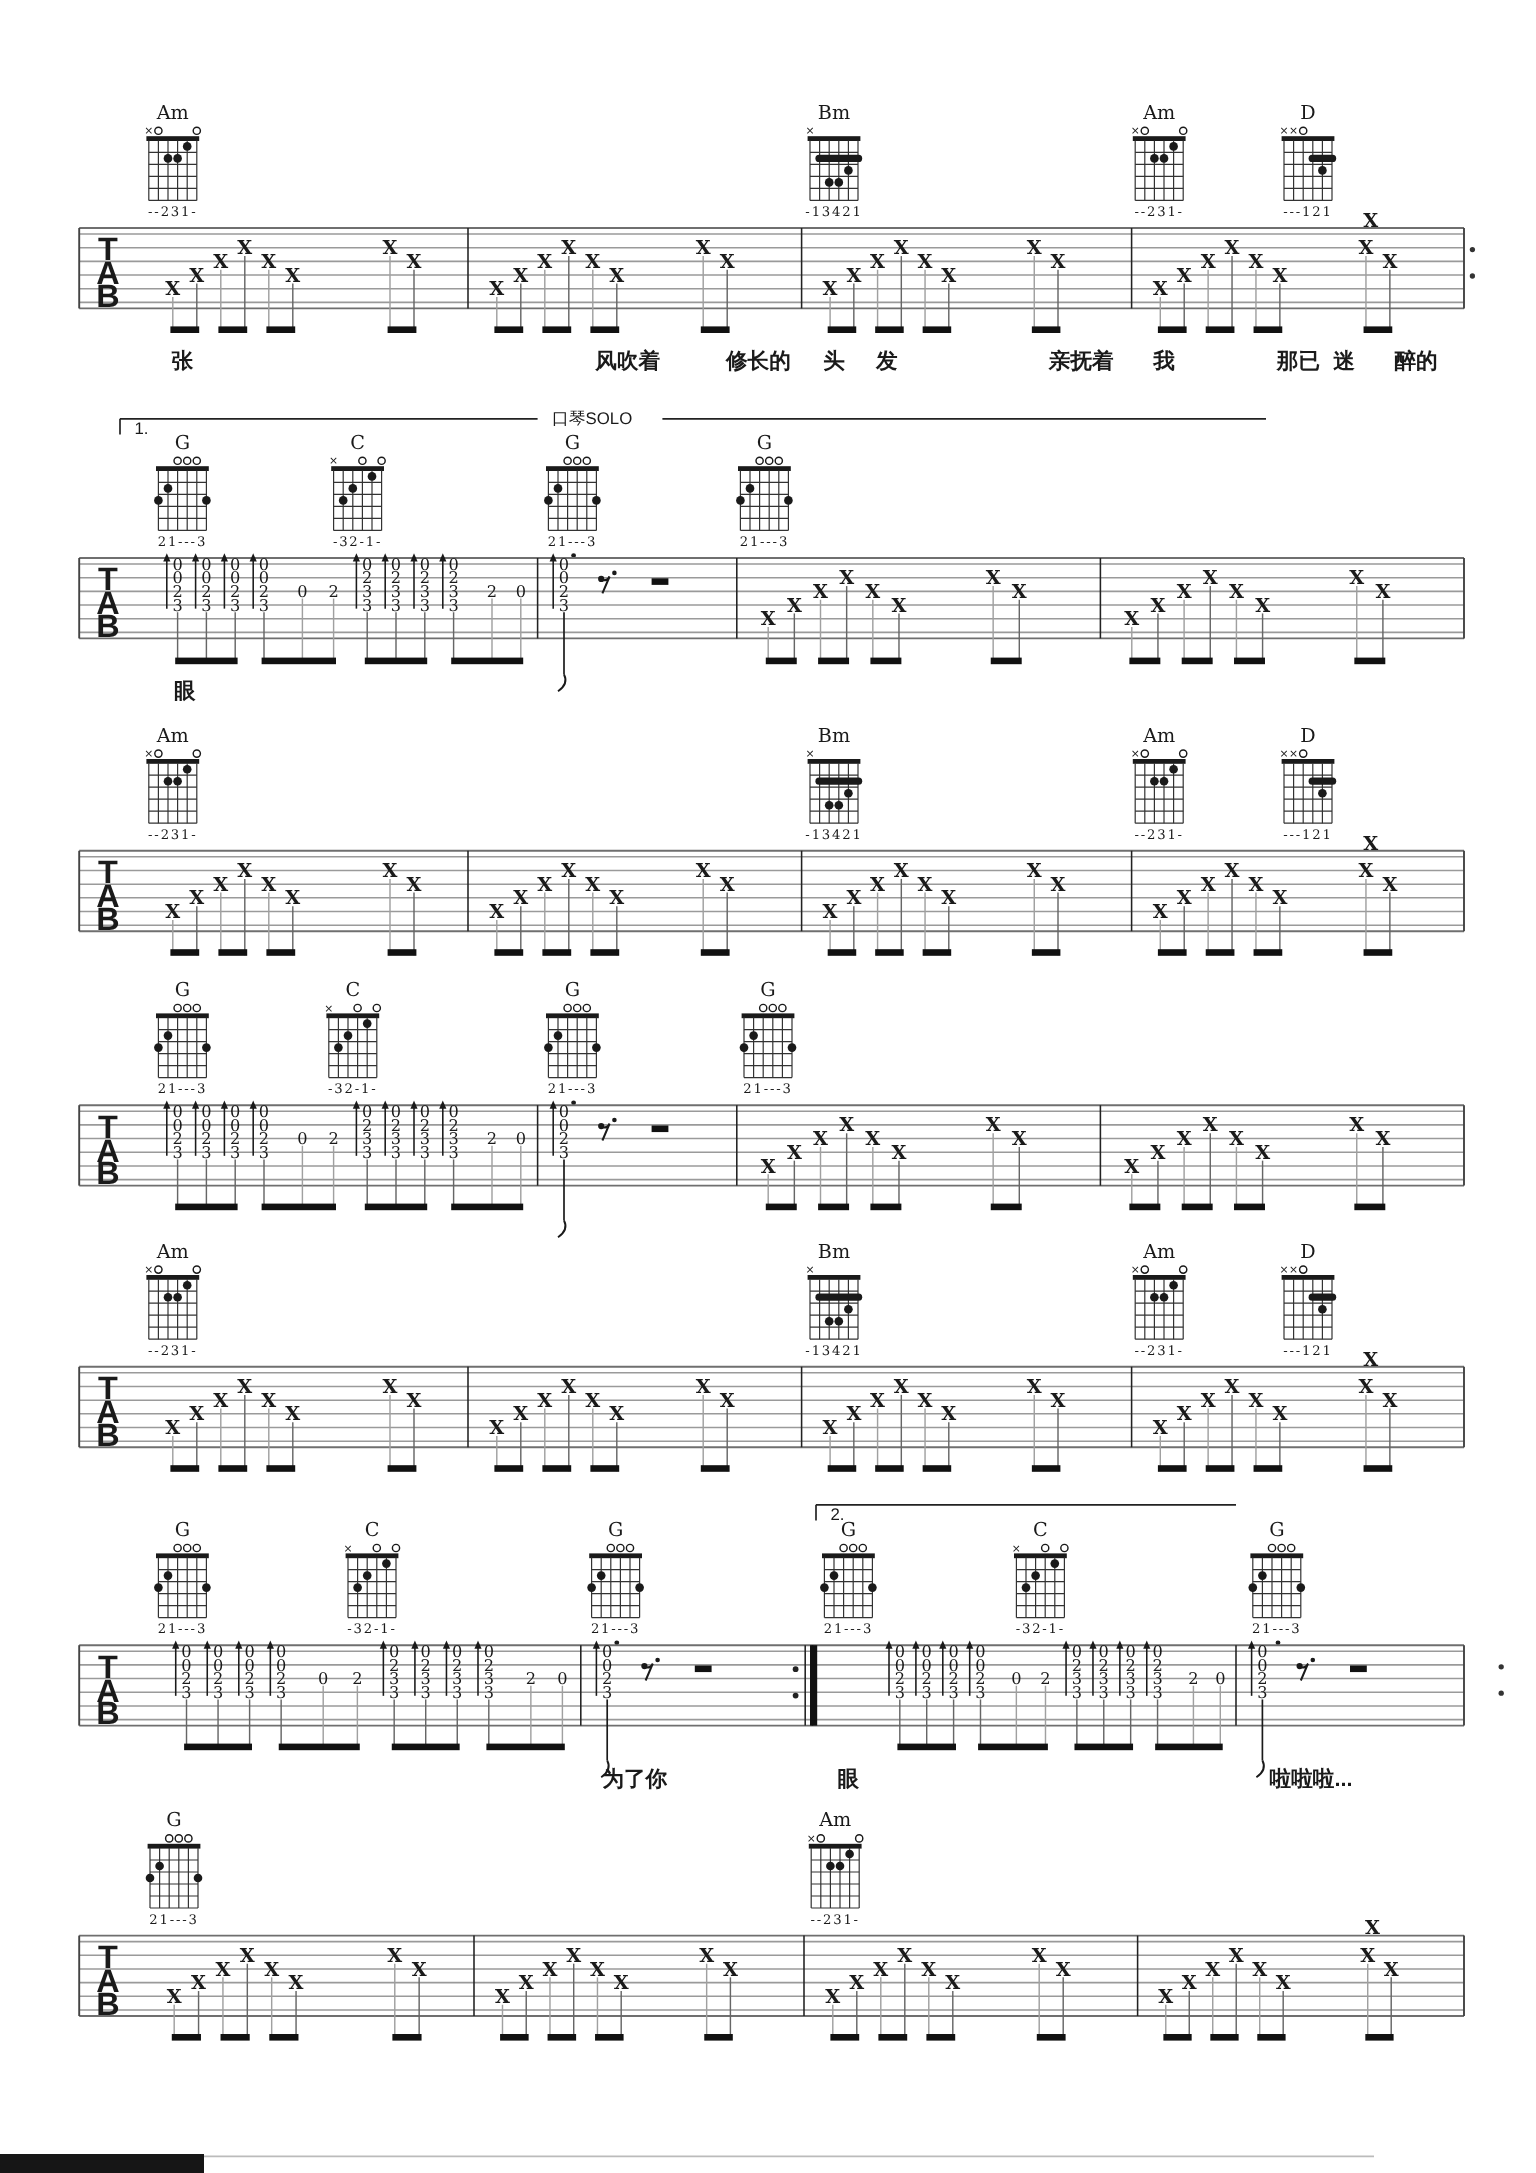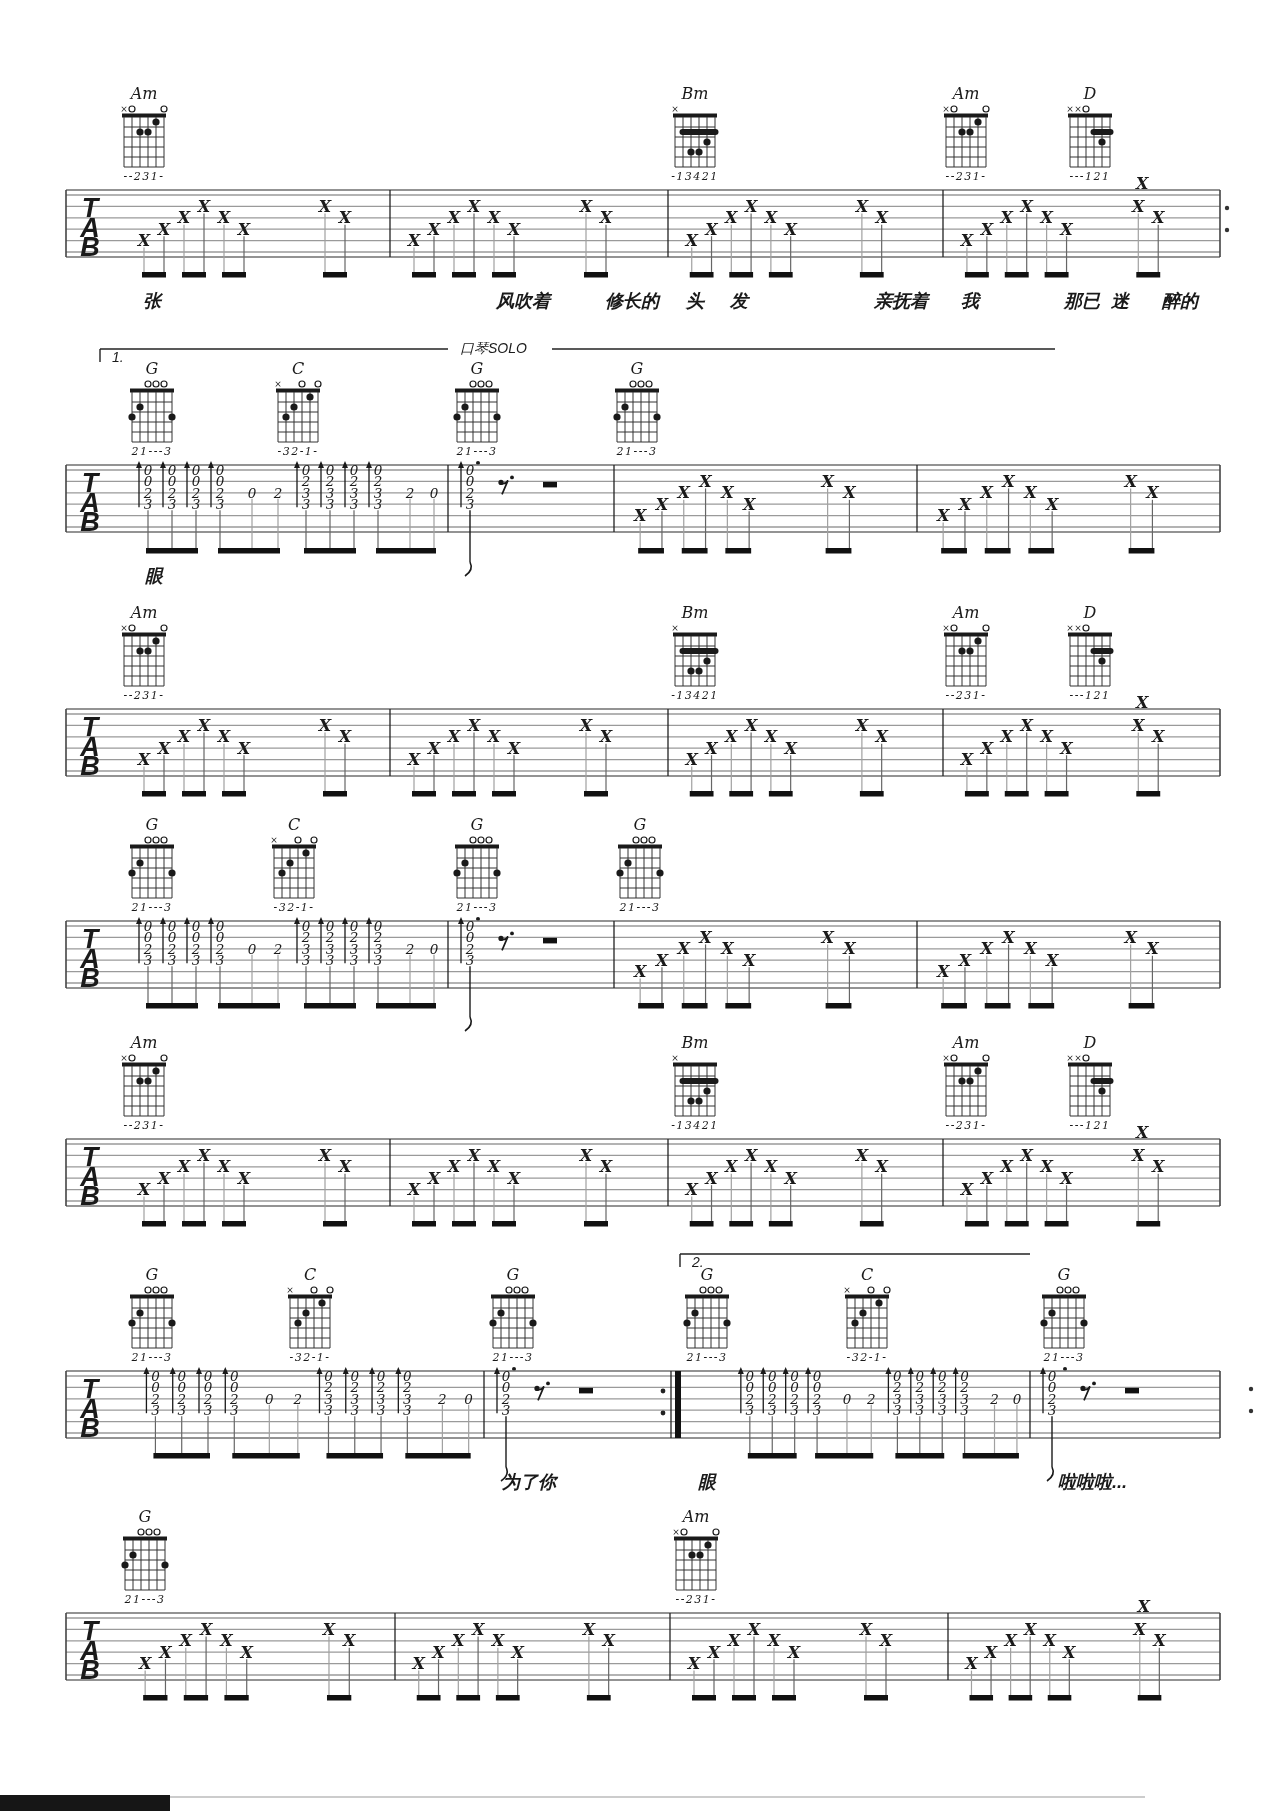--- a/index.html
+++ b/index.html
@@ -1,17 +1,17 @@
 <!DOCTYPE html>
 <html><head>
 <meta charset="utf-8">
 <style>
   html,body{margin:0;padding:0;background:#e8e8e8;}
   .page{position:relative;width:1280px;height:1811px;background:#ffffff;overflow:hidden;
-        font-family:"DejaVu Serif",serif;font-style:italic;}
+        font-family:"DejaVu Serif",serif;}
   svg text{user-select:none;}
 </style>
 </head>
 <body>
 
 <div class="page">
   <svg id="score" width="1280" height="1811" viewBox="0 0 1280 1811" xmlns="http://www.w3.org/2000/svg">
       <g>
         <g>
           <text x="144" y="99" font-size="16" fill="#1a1a1a" text-anchor="middle" font-family="&quot;DejaVu Serif&quot;, serif" font-weight="normal">Am</text>

